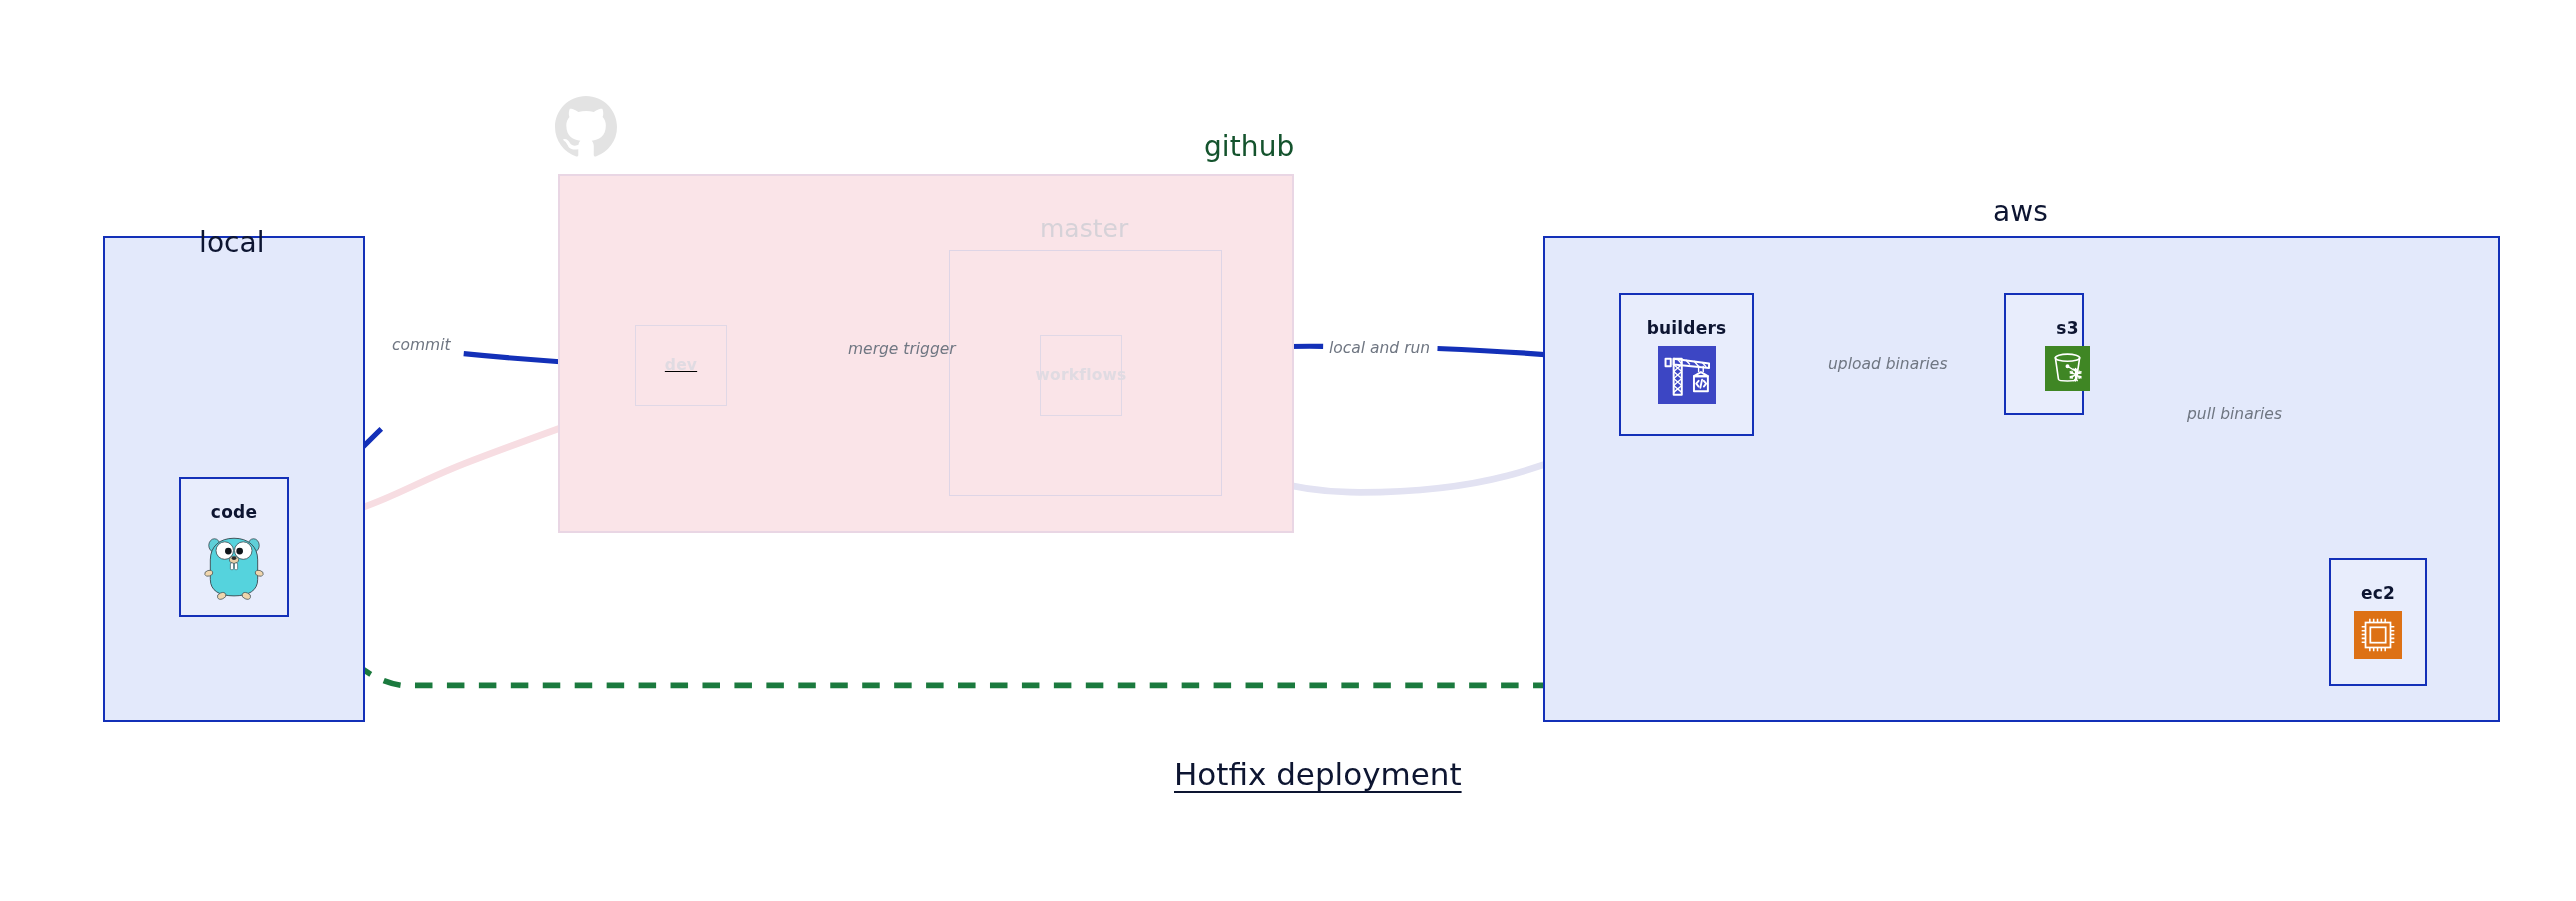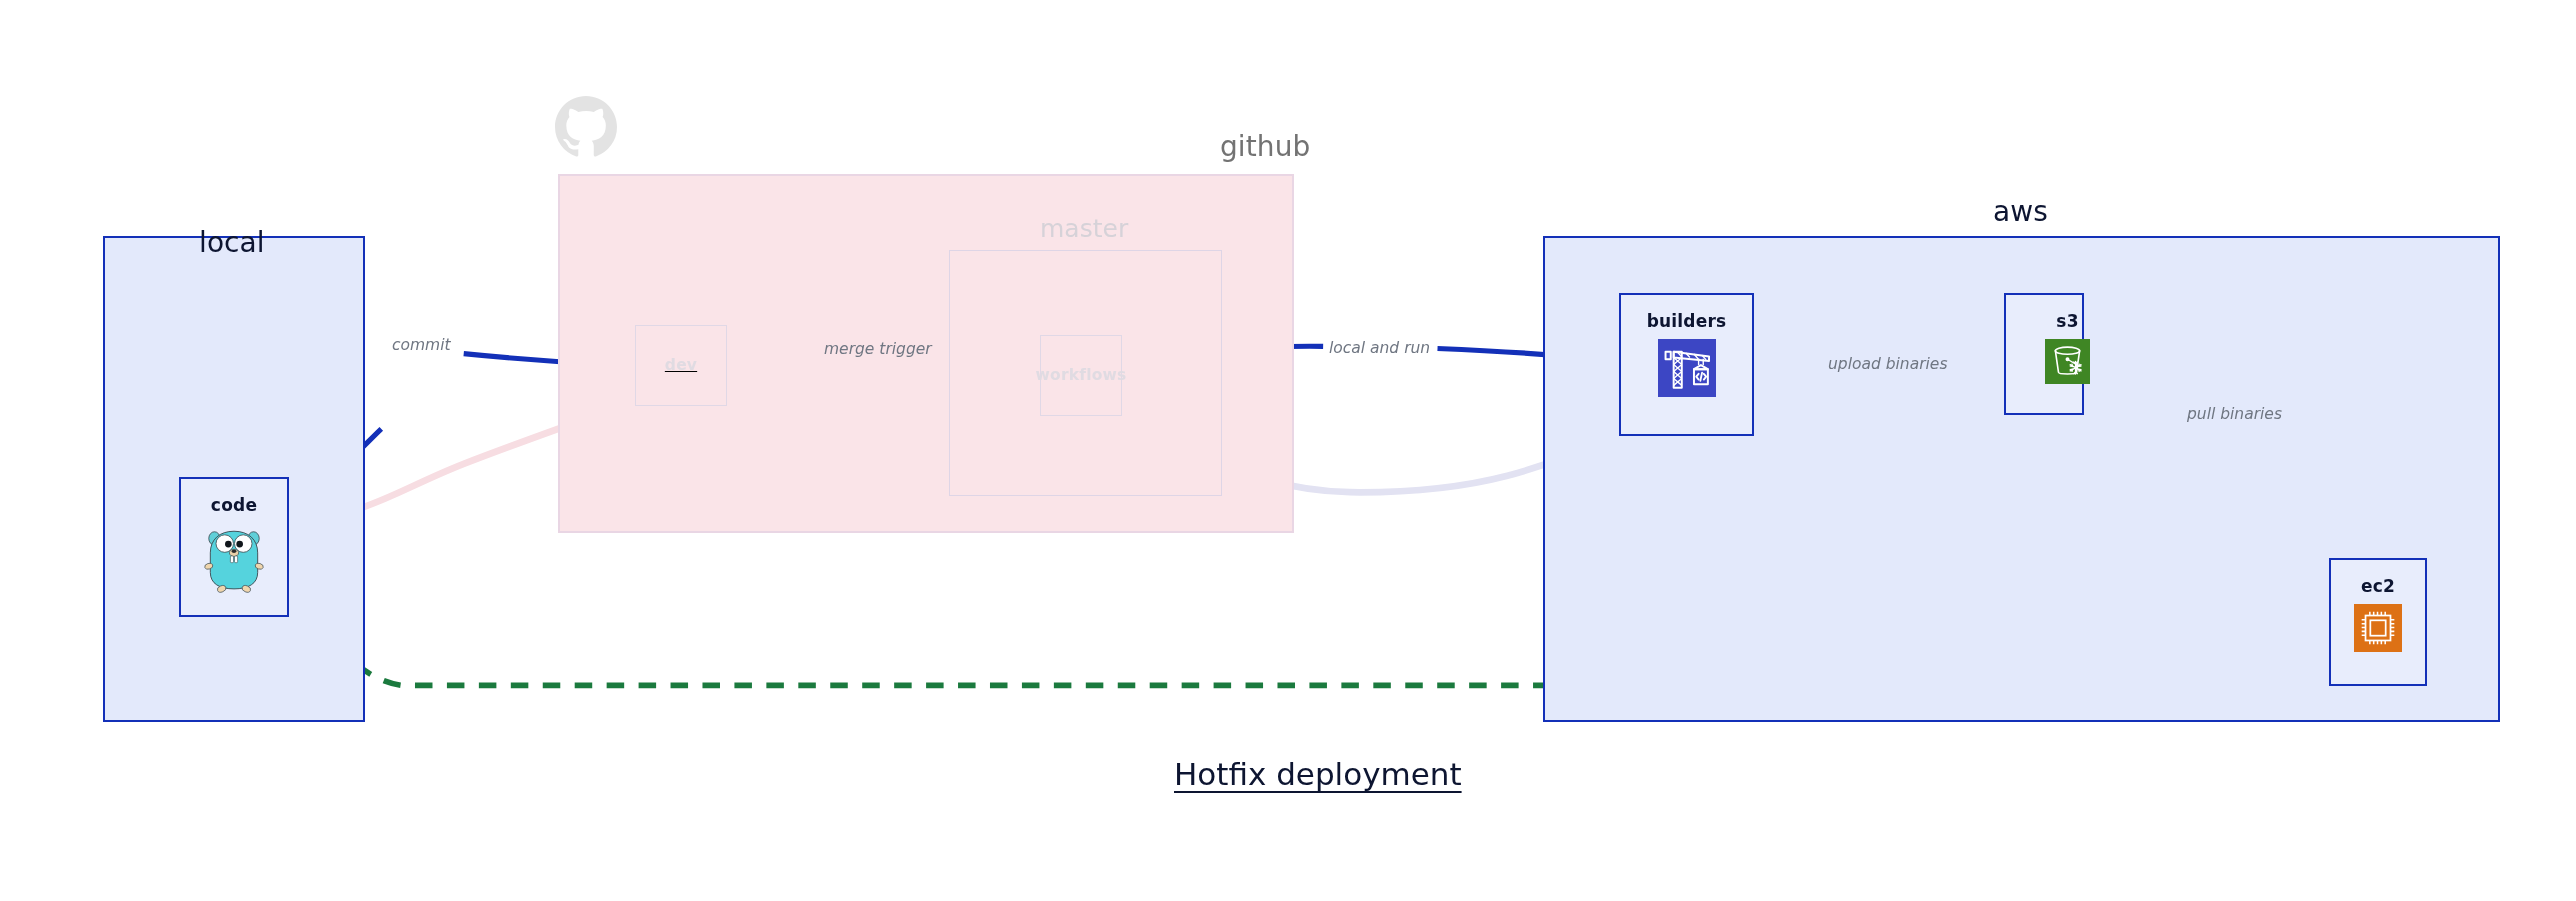--- a/index.html
+++ b/index.html
@@ -9,34 +9,34 @@
   #stage{position:absolute;left:0;top:0;width:2604px;height:902px;}
   #edges{position:absolute;left:0;top:0;width:2604px;height:902px;pointer-events:none;}
 
   
   .group{position:absolute;box-sizing:border-box;}
   .group.solid{background:#e3e9fb;border:2.6px solid #1330b8;}
   .group.faded{background:#fae4e8;border:2.6px solid rgba(19,48,184,0.07);}
 
   .group-label{position:absolute;white-space:nowrap;
       font-size:28px;font-weight:400;color:#0d1531;letter-spacing:0.1px;}
-  .group-label.faded{color:#737373;margin-left:16px;}
+  .group-label.faded{color:#14532d;}
 
   
   .subgroup{position:absolute;box-sizing:border-box;
       background:rgba(250,228,232,.35);border:1.5px solid #ded5e6;}
   .subgroup-label{position:absolute;white-space:nowrap;font-size:25px;color:#d6d2d8;}
 
   
   .node{position:absolute;box-sizing:border-box;background:#e8edfc;
         border:2.6px solid #1330b8;display:flex;flex-direction:column;
         align-items:center;}
   .node.faded{background:rgba(250,228,232,.45);border:1.5px solid #e0d8e6;}
   .node-title{font-size:17px;font-weight:700;color:#0d1531;
-        margin-top:18px;letter-spacing:0.2px;line-height:1;}
+        margin-top:25px;letter-spacing:0.2px;line-height:1;}
   .node.faded .node-title{color:#e0dbe2;font-size:15.5px;margin-top:0;}
   .node.faded{justify-content:center;}
   .node-icon{margin-top:9.3px;}
 
   .title{position:absolute;white-space:nowrap;font-size:31px;color:#0d1531;
       text-decoration:underline;text-underline-offset:6.2px;
       text-decoration-thickness:2.1px;}
 
   .edge-label{position:absolute;white-space:nowrap;font-style:italic;
       font-size:15.5px;color:#6f7682;background:transparent;line-height:1;}
@@ -219,21 +219,21 @@
 
           <path d="M24,33 L16,33 M24,41 L16,41 M24,49 L16,49 M24,57 L16,57 M24,65 L16,65" stroke-width="3.2"></path>
 
           <path d="M76,33 L84,33 M76,41 L84,41 M76,49 L84,49 M76,57 L84,57 M76,65 L84,65" stroke-width="3.2"></path>
         </g>
       </svg>
     </div>
   </div>
 
   <div class="edge-label" style="left:392px;top:338px;">commit</div>
-  <div class="edge-label" style="left:824px;top:342px;">merge trigger</div>
+  <div class="edge-label" style="left:848px;top:342px;">merge trigger</div>
   <div class="edge-label" style="left:1329px;top:341px;">local and run</div>
   <div class="edge-label" style="left:1828px;top:357px;">upload binaries</div>
   <div class="edge-label" style="left:2187px;top:407px;">pull binaries</div>
 
   <div class="title" style="left:1140px;top:756px;margin-left:34px;">Hotfix deployment</div>
 
 </div>
 
 
 </body></html>

